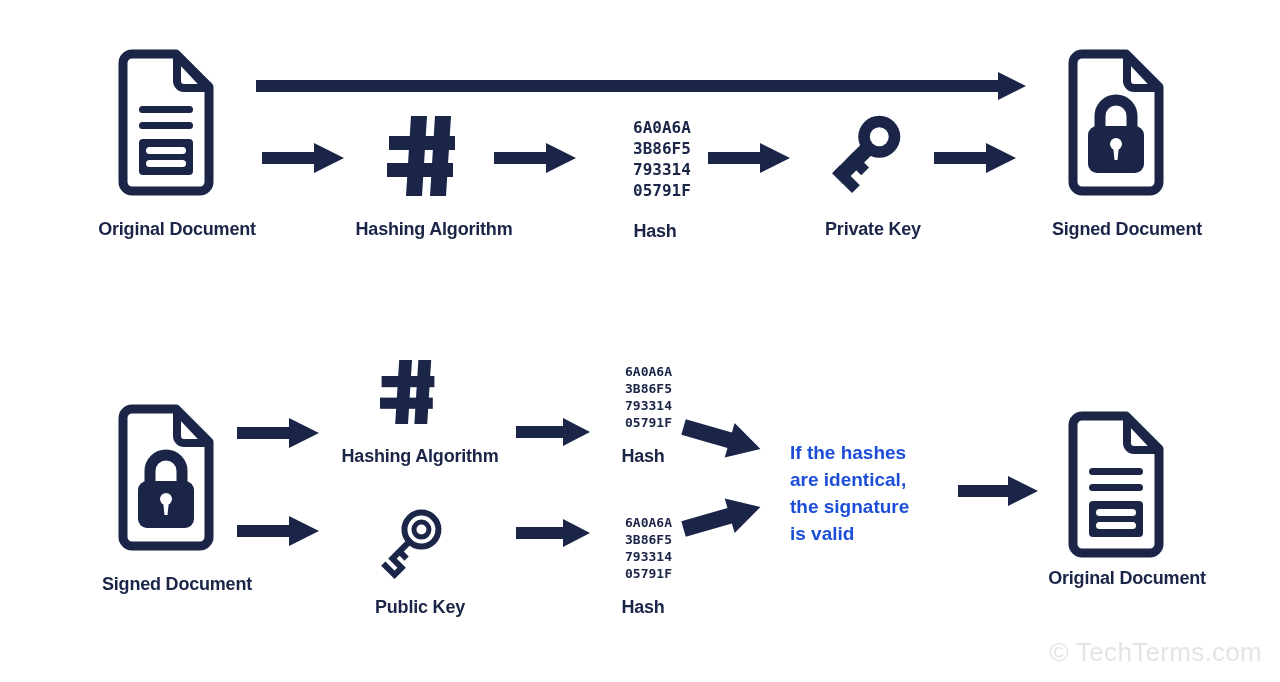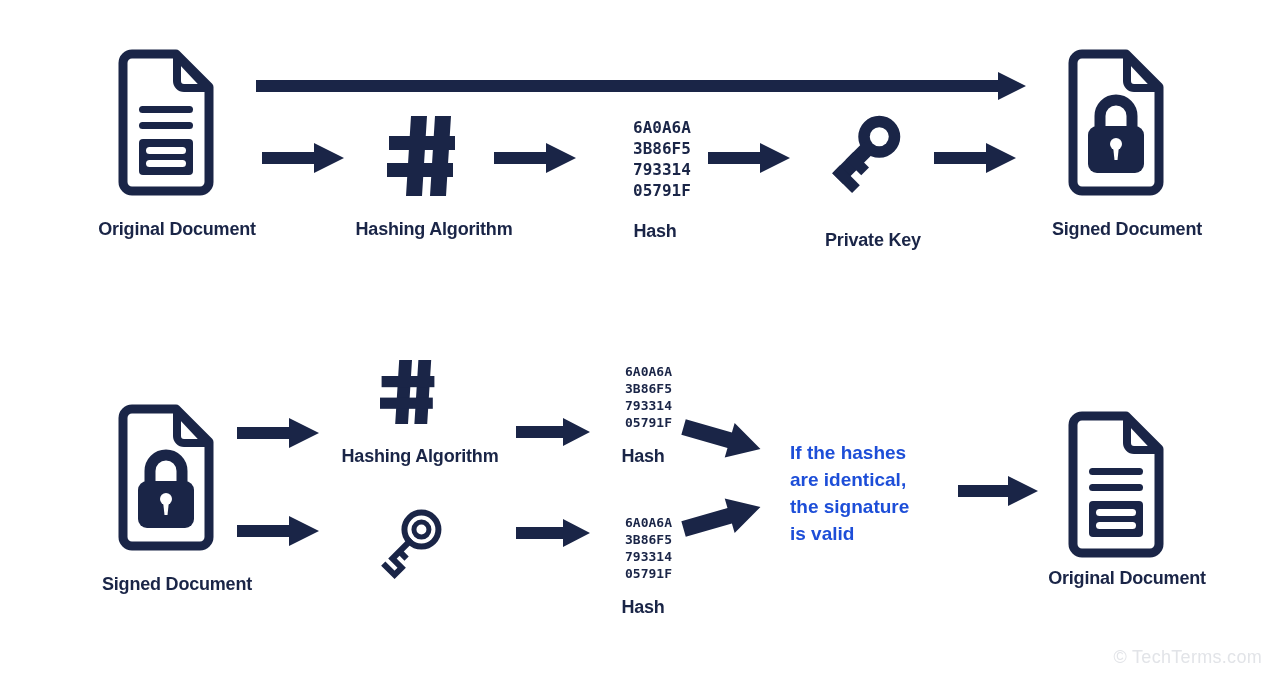--- a/index.html
+++ b/index.html
@@ -40,21 +40,21 @@
     font-weight:bold;
     color:#1d4ed8;
     font-size:19px;
     line-height:1.42;
     white-space:pre-line;
   }
   .watermark{
     position:absolute;
     right:18px;bottom:14px;
     color:#e2e4e8;
-    font-size:18px;
+    font-size:26px;
     font-family:"Liberation Sans", sans-serif;
     letter-spacing:0.3px;
   }
   svg{display:block;overflow:visible;}
 </style>
 </head>
 <body>
 
 <div class="stage">
 
@@ -115,21 +115,21 @@
     <svg width="96" height="82" viewBox="0 0 96 82">
       <g transform="rotate(-45 48 41)">
         <circle cx="71" cy="41" r="21" fill="#1a2547"></circle>
         <circle cx="71" cy="41" r="9.5" fill="#ffffff"></circle>
         <rect x="12" y="33.5" width="44" height="15" fill="#1a2547"></rect>
         <rect x="12" y="33.5" width="11" height="28" fill="#1a2547"></rect>
         <rect x="31" y="33.5" width="11" height="22" fill="#1a2547"></rect>
       </g>
     </svg>
   </div>
-  <div class="label" style="left:761px;top:219px;width:200px;margin-top:11px;">Private Key</div>
+  <div class="label" style="left:761px;top:219px;width:200px;">Private Key</div>
 
   <div class="node" style="left:934px;top:143px;">
     <svg width="82" height="30" viewBox="0 0 82 30">
       <path d="M0 9 L52 9 L52 0 L82 15 L52 30 L52 21 L0 21 Z" fill="#1a2547"></path>
     </svg>
   </div>
 
   <div class="node" style="left:1063px;top:50px;">
     <svg width="104" height="145" viewBox="0 0 104 145">
       <path d="M10 13 A9 9 0 0 1 19 4 L63 4 L96 37 L96 132 A9 9 0 0 1 87 141 L19 141 A9 9 0 0 1 10 132 Z" fill="#ffffff" stroke="#1a2547" stroke-width="9" stroke-linejoin="round"></path>
@@ -191,20 +191,21 @@
   <div class="node" style="left:368px;top:508px;">
     <svg width="80" height="70" viewBox="0 0 80 70">
       <g transform="rotate(-45 40 35)">
         <circle cx="59" cy="35" r="17" fill="none" stroke="#1a2547" stroke-width="6"></circle>
         <circle cx="59" cy="35" r="7.5" fill="none" stroke="#1a2547" stroke-width="5"></circle>
         <path d="M42 35 L18 35 L18 48 L8 48 L8 35" fill="none" stroke="#1a2547" stroke-width="6" stroke-linejoin="miter" stroke-linecap="square"></path>
         <path d="M28 35 L28 45" fill="none" stroke="#1a2547" stroke-width="6"></path>
       </g>
     </svg>
   </div>
+  <div class="label" style="left:308px;top:597px;width:200px;">Public Key</div>
 
   <div class="node" style="left:516px;top:519px;">
     <svg width="74" height="28" viewBox="0 0 74 28">
       <path d="M0 8 L47 8 L47 0 L74 14 L47 28 L47 20 L0 20 Z" fill="#1a2547"></path>
     </svg>
   </div>
 
   <div class="hashtext sm" style="left:606px;top:514px;">6A0A6A
 3B86F5
 793314

